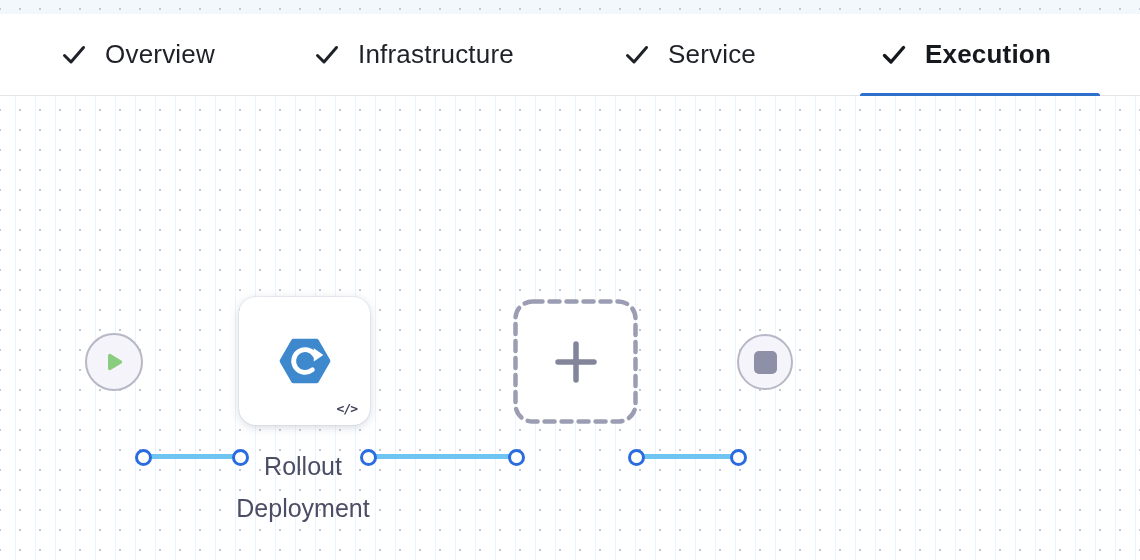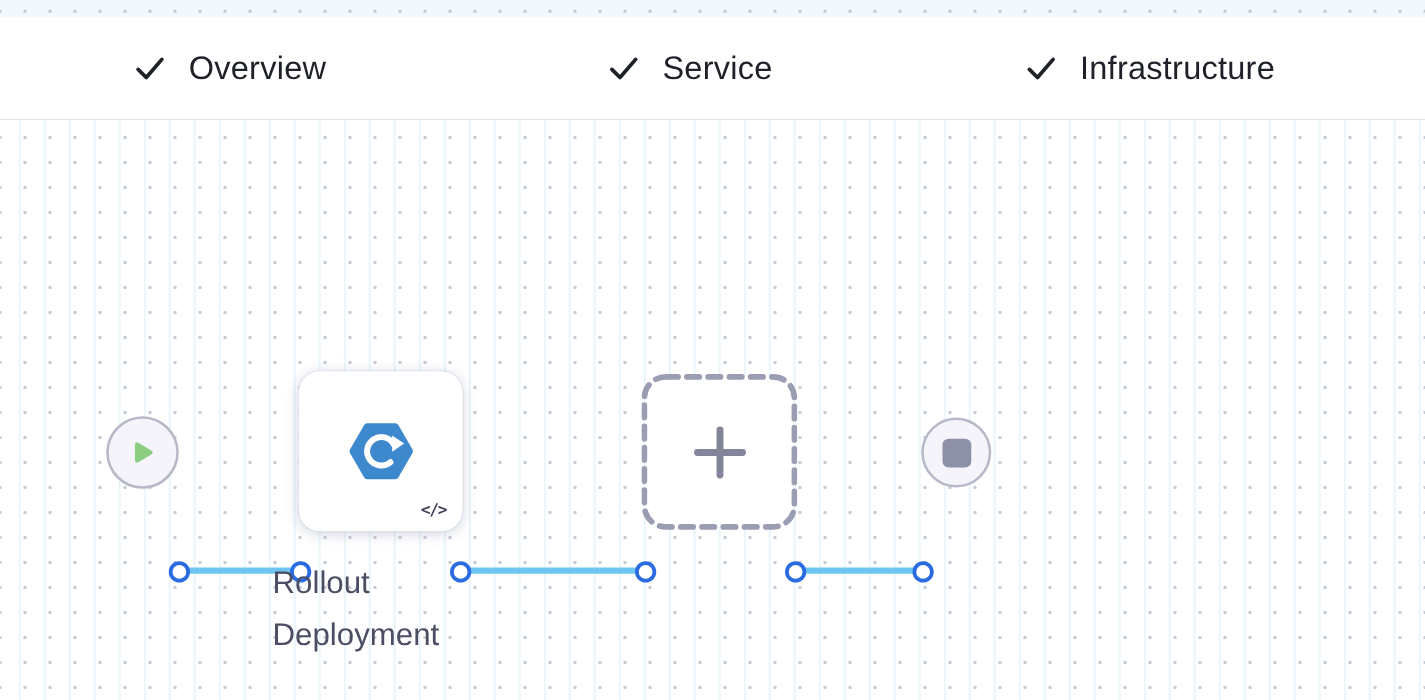--- a/index.html
+++ b/index.html
@@ -82,21 +82,21 @@
   
   .add-node {
     position:absolute; left:513px; top:203px; width:125px; height:125px;
     cursor:pointer;
   }
   .add-node svg { display:block; }
   .plus-icon { position:absolute; left:50%; top:50%; transform:translate(-50%,-50%); }
 
   
   .node-label {
-    position:absolute; font-size:25px; line-height:42px;
+    position:absolute; text-align:center; font-size:25px; line-height:42px;
   }
   .rollout-label { left:218px; top:349px; width:170px; color:#4b4d64; }
   .add-label    { left:496px; top:349px; width:160px; color:#55576e; }
 </style>
 </head>
 <body>
 
 <div class="screen">
 
   <div class="top-strip"></div>
@@ -105,27 +105,34 @@
     <div class="tab">
       <svg class="check" viewBox="0 0 26 26">
         <polyline points="3.5,13.5 10,20 22.5,5.5" fill="none" stroke="#1e2228" stroke-width="3" stroke-linecap="round" stroke-linejoin="round"></polyline>
       </svg>
       <span class="tab-label">Overview</span>
     </div>
     <div class="tab">
       <svg class="check" viewBox="0 0 26 26">
         <polyline points="3.5,13.5 10,20 22.5,5.5" fill="none" stroke="#1e2228" stroke-width="3" stroke-linecap="round" stroke-linejoin="round"></polyline>
       </svg>
-      <span class="tab-label">Service</span>
+      <span class="tab-label">Infrastructure</span>
     </div>
     <div class="tab">
       <svg class="check" viewBox="0 0 26 26">
         <polyline points="3.5,13.5 10,20 22.5,5.5" fill="none" stroke="#1e2228" stroke-width="3" stroke-linecap="round" stroke-linejoin="round"></polyline>
       </svg>
-      <span class="tab-label">Infrastructure</span>
+      <span class="tab-label">Service</span>
+    </div>
+    <div class="tab active">
+      <svg class="check" viewBox="0 0 26 26">
+        <polyline points="3.5,13.5 10,20 22.5,5.5" fill="none" stroke="#15181c" stroke-width="3.4" stroke-linecap="round" stroke-linejoin="round"></polyline>
+      </svg>
+      <span class="tab-label">Execution</span>
+      <span class="underline"></span>
     </div>
   </div>
 
   <div class="canvas">
 
     <div class="link link1"></div>
     <div class="link link2"></div>
     <div class="link link3"></div>
 
     <div class="terminal start-node">

